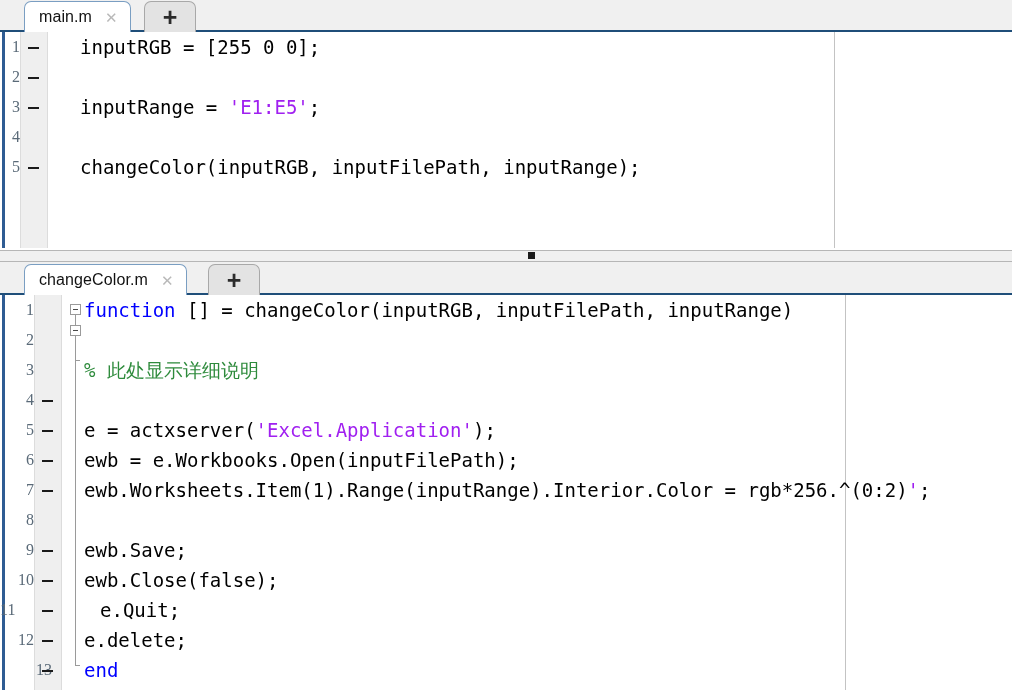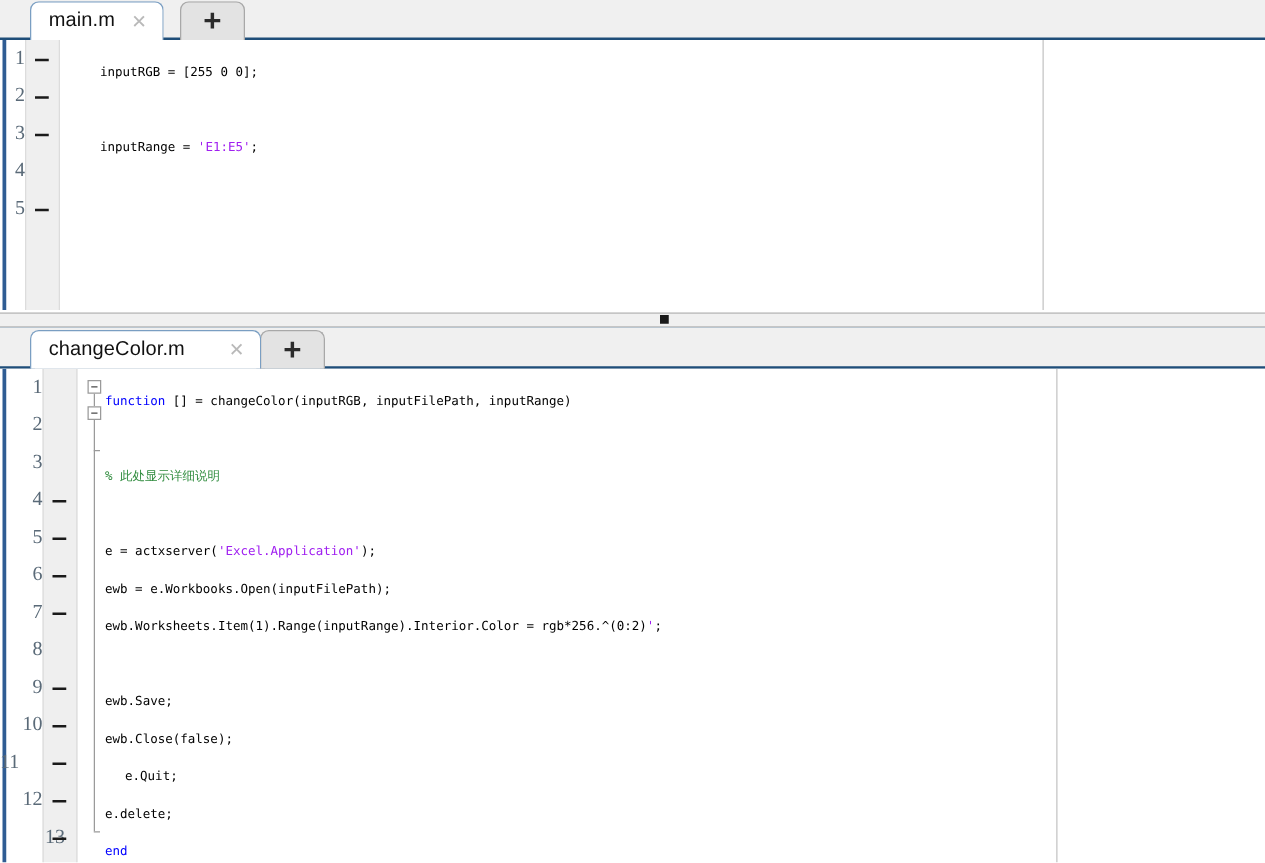--- a/index.html
+++ b/index.html
@@ -156,25 +156,24 @@
   .dash {
     position: absolute;
     width: 11px;
     height: 0;
     border-top: 2px solid #1a1a1a;
     top: 15px;
   }
   .code {
     position: absolute;
     font-family: "DejaVu Sans Mono", "Liberation Mono", monospace;
-    font-size: 10px;
+    font-size: 19px;
     line-height: 30px;
     color: #000000;
     letter-spacing: 0;
-    margin-top: 12px;
   }
   .kw      { color: #0000ff; }
   .str     { color: #a020f0; }
   .com     { color: #2e8b3c; }
   .plain   { color: #000000; }
 
   
   .folds {
     position: absolute;
     top: 0;
@@ -277,36 +276,37 @@
         <span class="code" style="left:80px;"><span class="plain">    inputRange = </span><span class="str">'E1:E5'</span><span class="plain">;</span></span>
       </div>
 
       <div class="row">
         <span class="lineno">4</span>
       </div>
 
       <div class="row">
         <span class="lineno">5</span>
         <span class="dash" style="left:28px;"></span>
+        <span class="code plain" style="left:80px;">    changeColor(inputRGB, inputFilePath, inputRange);</span>
       </div>
 
     </div>
   </div>
 </div>
 
 <div class="splitter" style="top:250px;">
   <div class="splitter-handle" style="left:528px;"></div>
 </div>
 
 <div class="panel" id="panel-bottom" style="top:262px; height:428px;">
 
   <div class="panel-border-top"></div>
 
   <div class="tabstrip" style="height:33px;">
-    <div class="tab active" style="left:24px;gap:22px;">
+    <div class="tab active" style="left:24px;">
       <span class="tab-label">changeColor.m</span>
       <span class="tab-close">✕</span>
     </div>
     <div class="tab-add" style="left:208px;">
       <span class="plus">+</span>
     </div>
   </div>
 
   <div class="code-area" style="height:395px;">
     <div class="gutter-numbers" style="width:34px;"></div>

